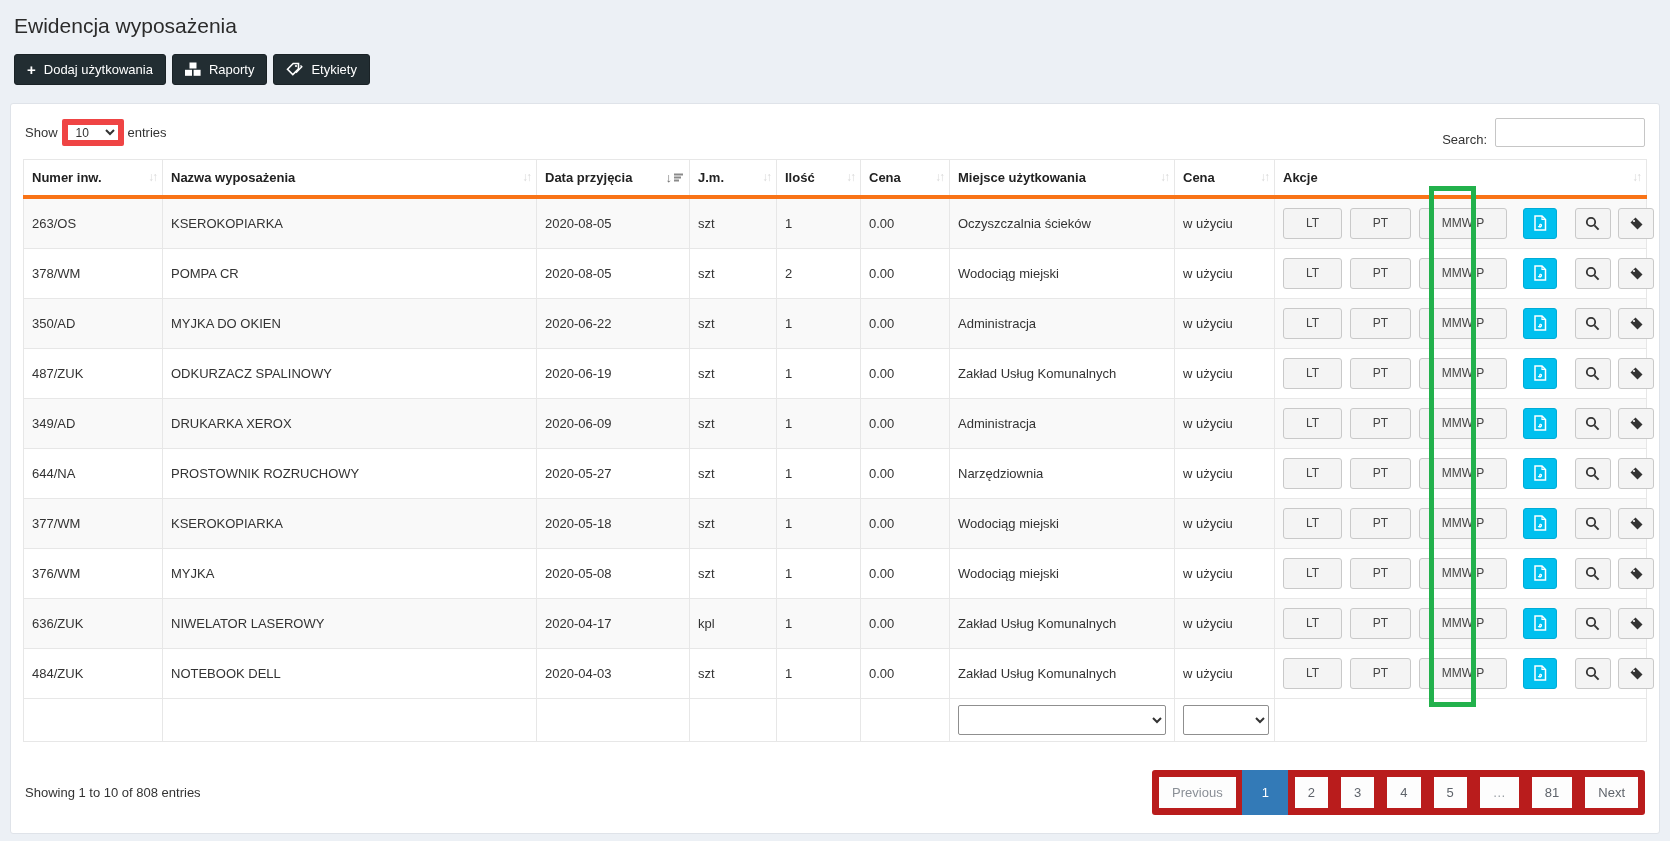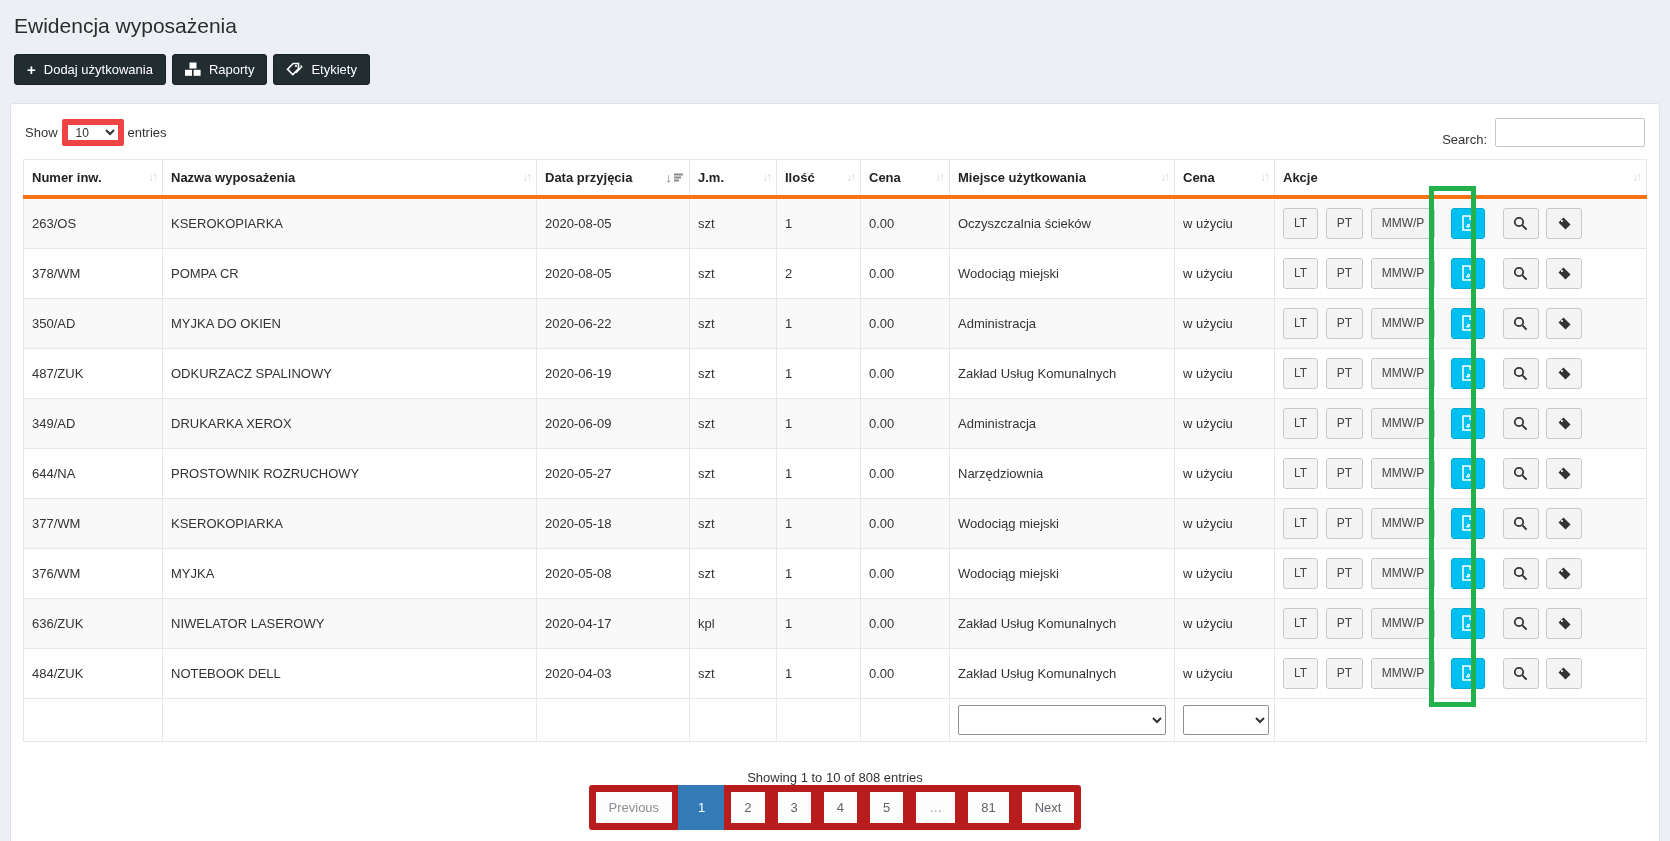--- a/index.html
+++ b/index.html
@@ -63,42 +63,42 @@
   .sort-active-wrap .arrow { color:#6f6f6f; font-size:13px; font-weight:bold; }
   .sort-active-wrap .bars i { display:block; height:2px; background:#8a8a8a; margin:1px 0; }
   .sort-active-wrap .bars i:nth-child(1){width:9px}
   .sort-active-wrap .bars i:nth-child(2){width:7px}
   .sort-active-wrap .bars i:nth-child(3){width:5px}
 
   
   .actions-cell { padding:9px 8px !important; white-space:nowrap; }
   .btn-act {
     display:inline-flex; align-items:center; justify-content:center;
-    height:31px; padding:5px 10px; margin-right:4px;
+    height:31px; padding:5px 22px; margin-right:4px;
     background:#f4f4f4; border:1px solid #c9c9c9; border-radius:3px;
     font-size:12px; color:#444; cursor:pointer; vertical-align:middle; font-family:inherit;
   }
   .btn-pdf {
     background:#00c0ef; border-color:#00acd6; width:34px; padding:5px 0;
     margin-left:8px; margin-right:14px;
   }
   .btn-icon { width:36px; padding:5px 0; }
   .btn-act svg { display:block; }
 
   
   tr.filter-row td { background:#fff !important; padding:6px 8px; height:43px; }
   .filter-select {
     height:30px; border:1px solid #8f8f8f; border-radius:2px; background:#fff;
     font-family:inherit; font-size:12px; color:#333;
   }
   .filter-select.place { width:100%; max-width:212px; }
   .filter-select.state { width:86px; }
 
   
-  .table-footer { display:flex; justify-content:space-between; align-items:center; margin:28px 2px 4px 2px;flex-direction:column; }
+  .table-footer { display:flex; justify-content:space-between; align-items:center; margin:28px 2px 4px 2px; }
   .showing-text { color:#333; font-size:13px; }
   .pagination { display:flex; list-style:none; }
   .pagination li {
     border:7px solid #b91c1c; margin-left:-1px; background:#fdfdfd;
     padding:8px 13px; font-size:13px; color:#5f646b; cursor:pointer; user-select:none;
   }
   .pagination li:first-child { border-radius:3px 0 0 3px; margin-left:0; color:#8a8f96; }
   .pagination li:last-child { border-radius:0 3px 3px 0; }
   .pagination li.active { background:#337ab7; border-color:#337ab7; color:#fff; }
   .pagination li.ellipsis { color:#9aa0a6; cursor:default; }

